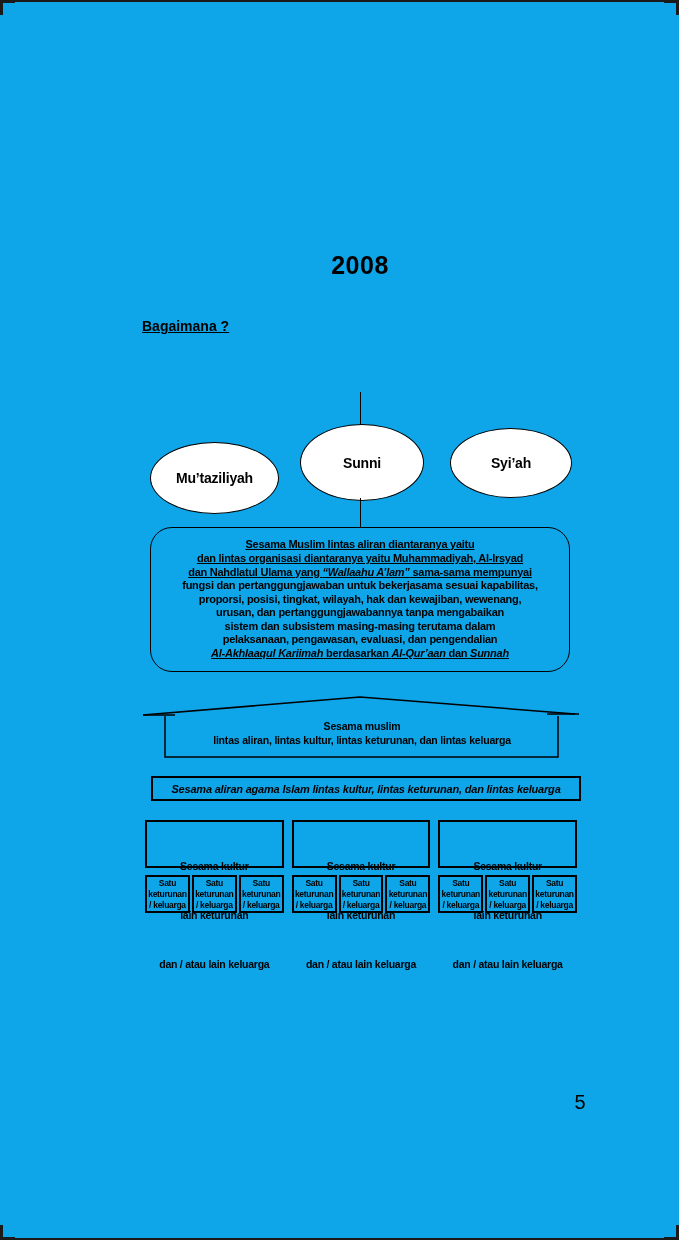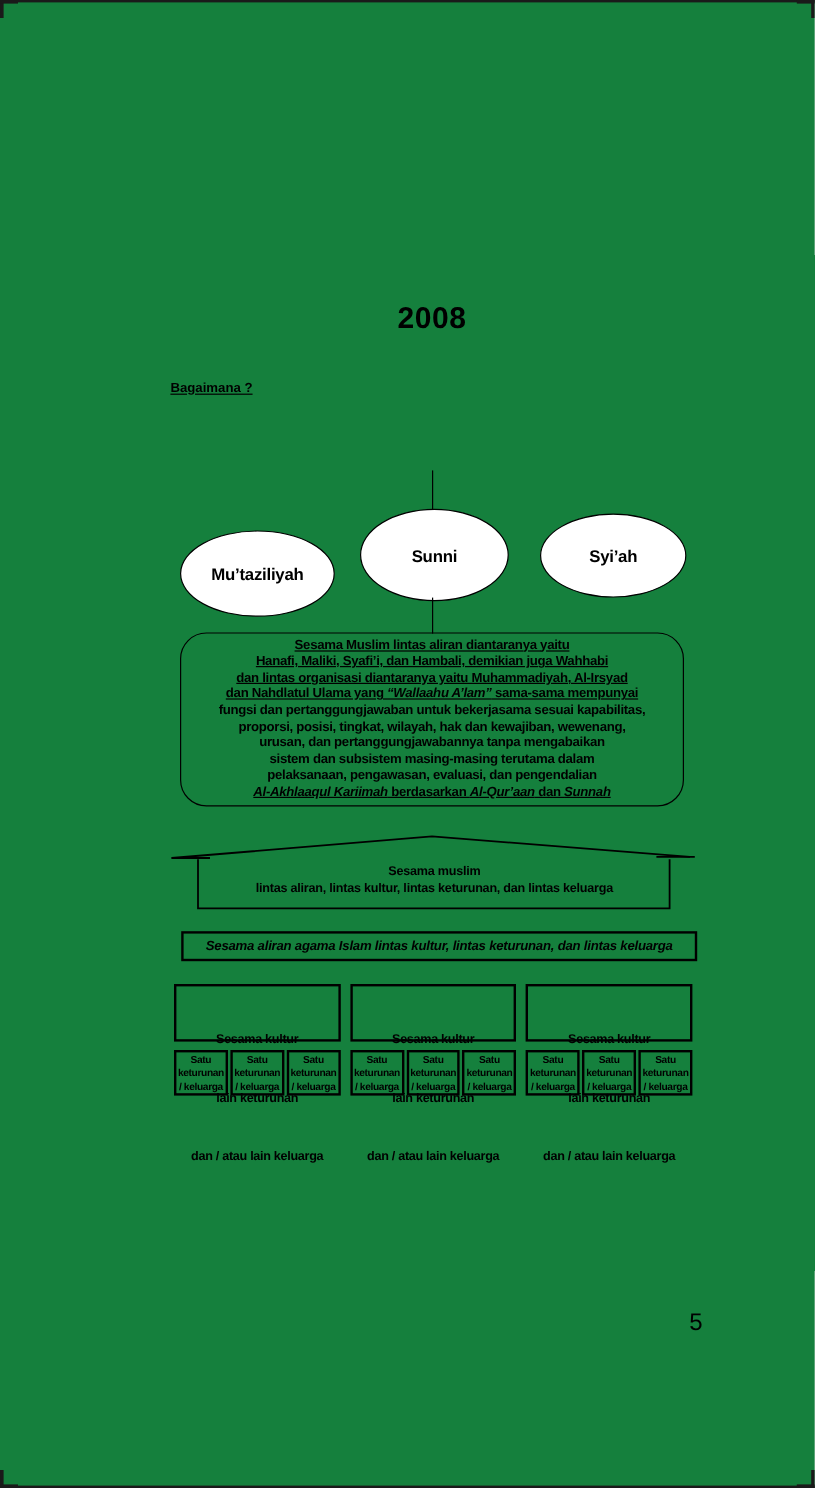--- a/index.html
+++ b/index.html
@@ -1,33 +1,33 @@
 <!DOCTYPE html>
 <html><head>
 <meta charset="utf-8">
 <style>
   html,body { margin:0; padding:0; background:#e8e8e8; }
   .page {
     position:relative; width:679px; height:1240px; margin:0 auto;
-    background:#15803d; color:#000;
+    background:#0ea5e9; color:#000;
     font-family:"Liberation Sans", sans-serif;
     overflow:hidden;
   }
   
   .edge-line { position:absolute; left:0; right:0; height:2px; background:#1a1a1a; }
   .edge-top { top:0; } .edge-bottom { bottom:0; }
   .corner-v { position:absolute; width:3px; height:15px; background:#1a1a1a; }
   .corner-h { position:absolute; width:15px; height:3px; background:#1a1a1a; }
   .tl { top:0; left:0; } .tr { top:0; right:0; }
   .bl { bottom:0; left:0; } .br { bottom:0; right:0; }
 
   .abs { position:absolute; }
   .title-2008 { left:260px; top:251px; width:200px; text-align:center;
     font-size:25px; font-weight:bold; letter-spacing:0.5px; }
-  .bagaimana { left:142px; top:318px; font-size:11px; font-weight:bold;
+  .bagaimana { left:142px; top:318px; font-size:14px; font-weight:bold;
     text-decoration:underline; }
 
   .oval { position:absolute; border:1.5px solid #000; border-radius:50%;
     background:#fff; display:flex; align-items:center; justify-content:center;
     font-weight:bold; letter-spacing:-0.2px; }
   .oval-islam { left:300px; top:322px; width:122px; height:70px; font-size:15px; }
   .oval-mutaziliyah { left:150px; top:442px; width:127px; height:70px; font-size:14px; }
   .oval-sunni { left:300px; top:424px; width:122px; height:75px; font-size:14px; }
   .oval-syiah { left:450px; top:428px; width:120px; height:68px; font-size:14px; }
 
@@ -98,21 +98,20 @@
   <div class="oval oval-sunni">
     <span>Sunni</span>
   </div>
   <div class="oval oval-syiah">
     <span>Syi’ah</span>
   </div>
   <div class="vline vline-2"></div>
 
   <div class="abs bigbox">
       <div class="rich-line"><span class="u">Sesama Muslim lintas aliran diantaranya yaitu</span></div>
-      <div class="rich-line"><span class="u">Hanafi, Maliki, Syafi’i, dan Hambali, demikian juga Wahhabi</span></div>
       <div class="rich-line"><span class="u">dan lintas organisasi diantaranya yaitu Muhammadiyah, Al-Irsyad</span></div>
       <div class="rich-line"><span class="u">dan Nahdlatul Ulama yang </span><span class="u i">“Wallaahu A’lam”</span><span class="u">  sama-sama mempunyai</span></div>
       <div class="rich-line"><span>fungsi dan pertanggungjawaban untuk bekerjasama sesuai kapabilitas,</span></div>
       <div class="rich-line"><span>proporsi, posisi, tingkat, wilayah, hak dan kewajiban, wewenang,</span></div>
       <div class="rich-line"><span>urusan, dan pertanggungjawabannya tanpa mengabaikan</span></div>
       <div class="rich-line"><span>sistem dan subsistem masing-masing terutama dalam</span></div>
       <div class="rich-line"><span>pelaksanaan, pengawasan, evaluasi, dan pengendalian</span></div>
       <div class="rich-line"><span class="u i">Al-Akhlaaqul Kariimah</span><span class="u"> berdasarkan </span><span class="u i">Al-Qur’aan</span><span class="u"> dan </span><span class="u i">Sunnah</span></div>
     </div>
 

